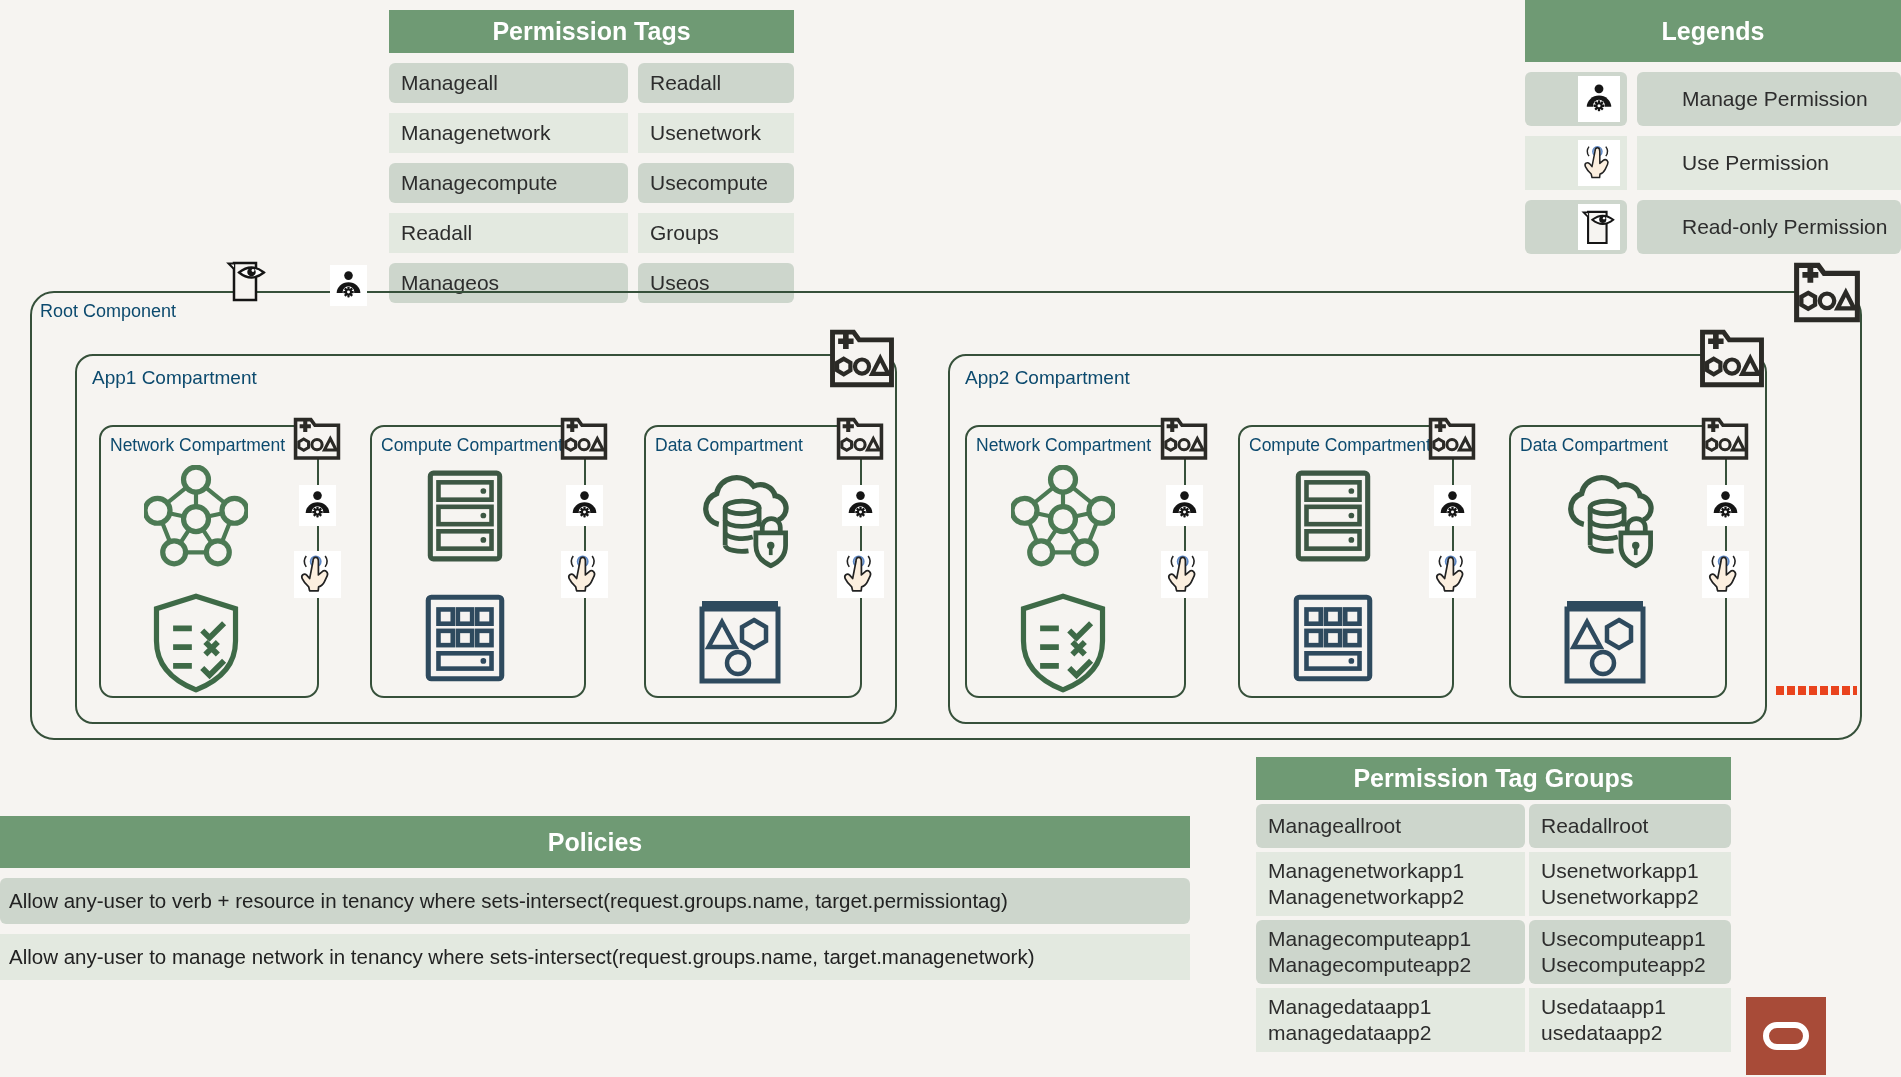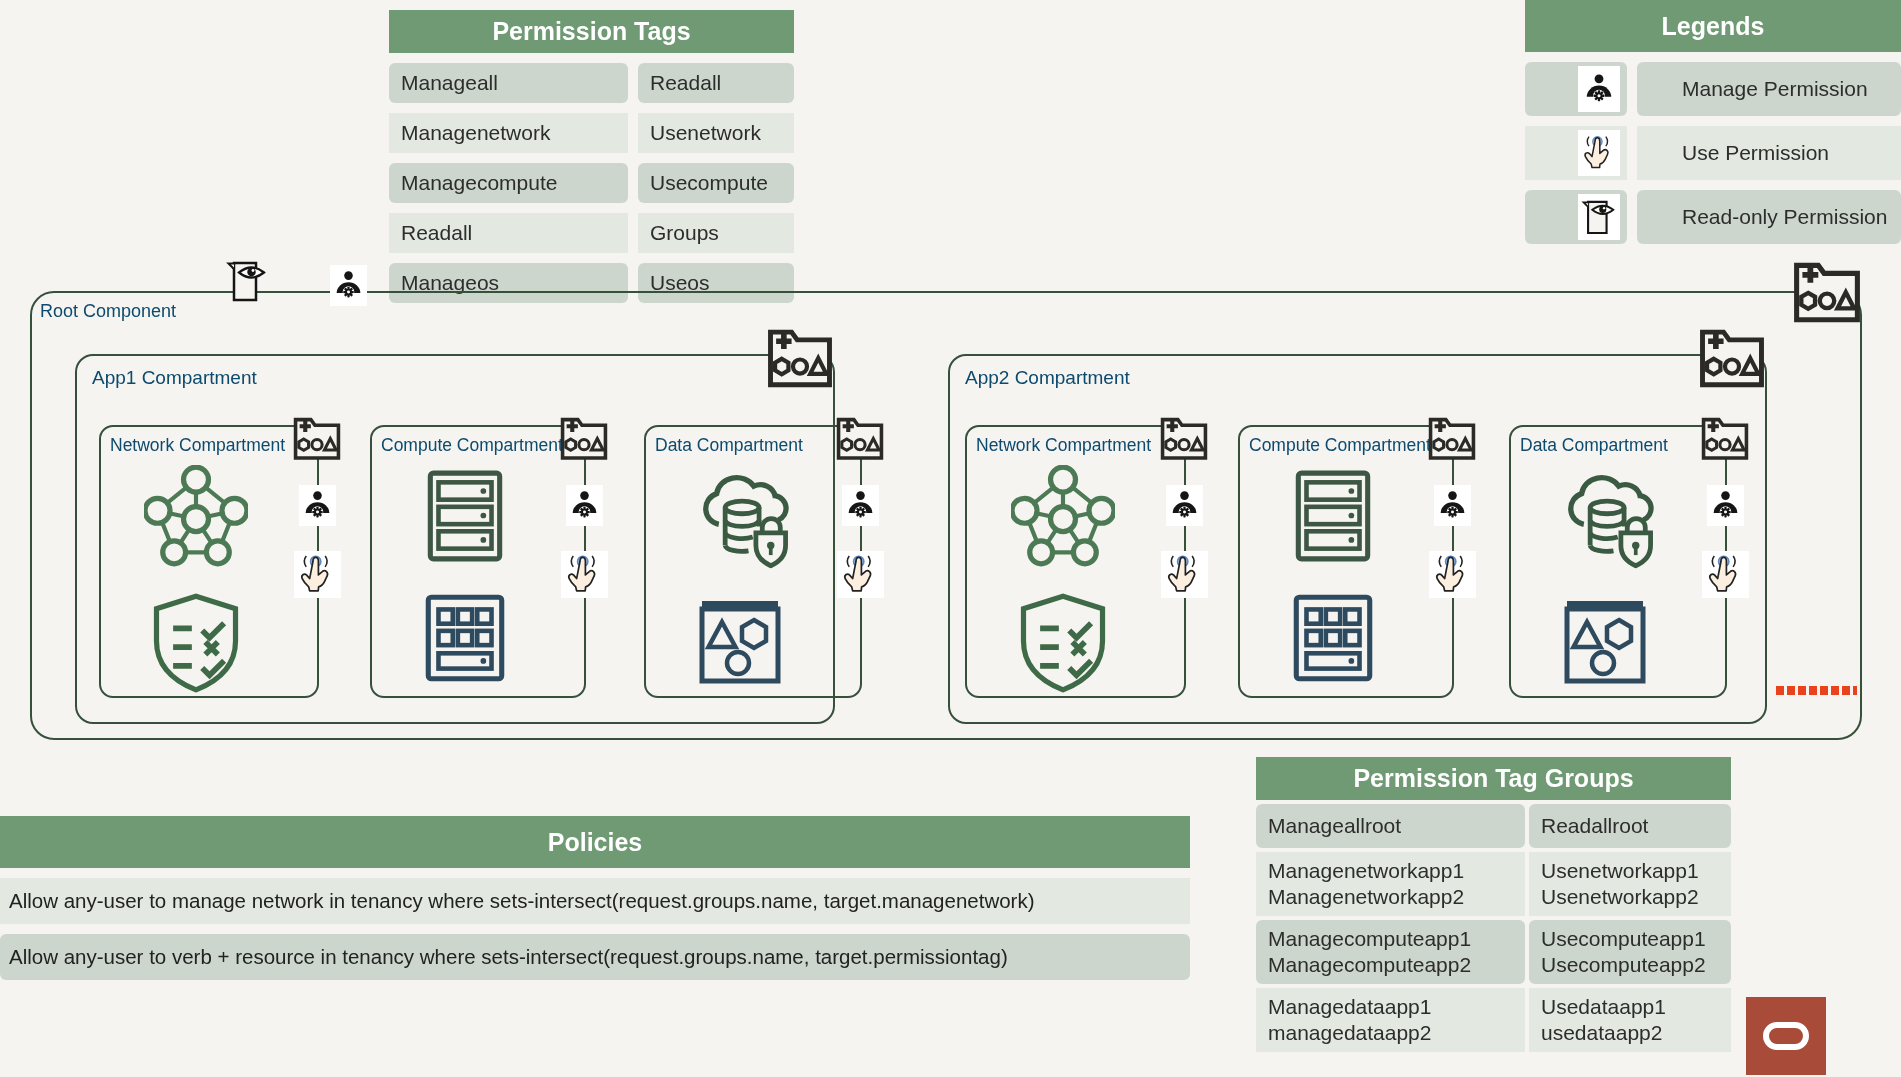--- a/index.html
+++ b/index.html
@@ -16,21 +16,21 @@
   .row-light { background:#e3e9e0; }
   .pre { white-space:pre-line; line-height:1.22; }
 
   
   .pt-table { left:389px; top:10px; width:405px; grid-template-columns:239px 1fr; }
   .pt-table .tbl-header { height:43px; }
   .pt-table .cell { height:40px; }
 
   
   .lg-table { left:1525px; top:0; width:376px; grid-template-columns:102px 1fr; }
-  .lg-table .tbl-header { height:52px; }
+  .lg-table .tbl-header { height:62px; }
   .lg-table .cell { height:54px;padding-left:45px; }
   .lg-icon-cell { justify-content:center; padding-left:0; }
   .lg-icon-box { background:#ffffff; width:42px; height:46px; display:flex; align-items:center; justify-content:center; }
 
   
   .ptg-table { left:1224px; top:757px; width:507px; grid-template-columns:269px 1fr; gap:4px;padding-left:32px; }
   .ptg-table .tbl-header { height:43px; }
   .ptg-table .cell { padding:6px 6px 6px 12px; }
   .ptg-r1 { height:44px; }
   .ptg-r2 { height:64px; }
@@ -247,21 +247,21 @@
       <svg width="33" height="37">
           <use href="#sym-person"></use>
         </svg>
     </span>
     <span class="icon root-tag">
       <svg width="74" height="68">
           <use href="#sym-folder"></use>
         </svg>
     </span>
 
-    <div class="app-box" style="left:43px; width:760px;">
+    <div class="app-box" style="left:43px; width:822px;">
       <span class="box-label">App1 Compartment</span>
       <span class="icon app-tag">
         <svg width="72" height="66">
             <use href="#sym-folder"></use>
           </svg>
       </span>
 
       <div class="sub-box" style="left:22px; width:220px;">
         <span class="box-label">Network Compartment</span>
         <span class="icon sub-tag">
@@ -465,22 +465,22 @@
       <span></span>
       <span></span>
       <span></span>
       <span></span>
       <span></span>
       <span></span>
   </div>
 
   <div class="po-table">
     <div class="tbl-header">Policies</div>
+    <div class="po-row row-dark">Allow any-user to verb + resource in tenancy where sets-intersect(request.groups.name, target.permissiontag)</div>
     <div class="po-row row-light">Allow any-user to manage network in tenancy where sets-intersect(request.groups.name, target.managenetwork)</div>
-    <div class="po-row row-dark">Allow any-user to verb + resource in tenancy where sets-intersect(request.groups.name, target.permissiontag)</div>
   </div>
 
   <div class="grid-table ptg-table">
     <div class="tbl-header">Permission Tag Groups</div>
     <div class="cell row-dark ptg-r1 pre">Manageallroot</div>
     <div class="cell row-dark ptg-r1 pre">Readallroot</div>
     <div class="cell row-light ptg-r2 pre">Managenetworkapp1
 Managenetworkapp2</div>
     <div class="cell row-light ptg-r2 pre">Usenetworkapp1
 Usenetworkapp2</div>

